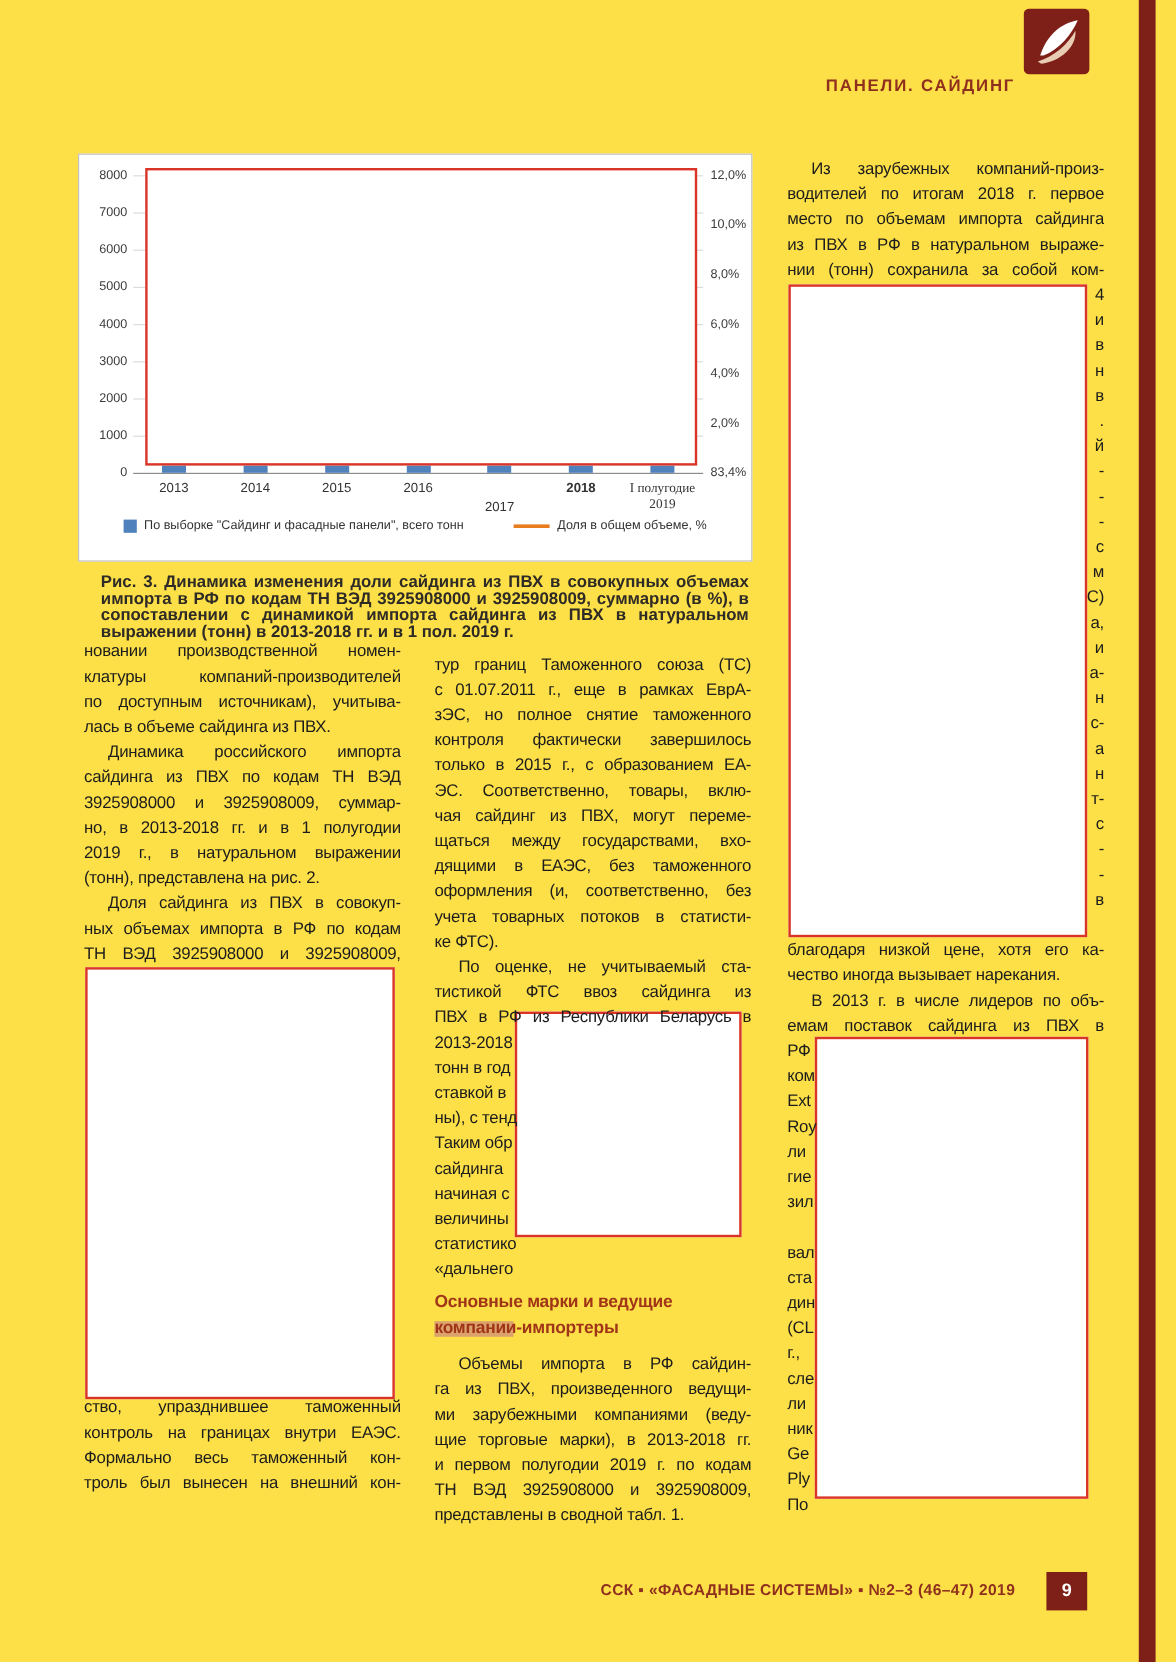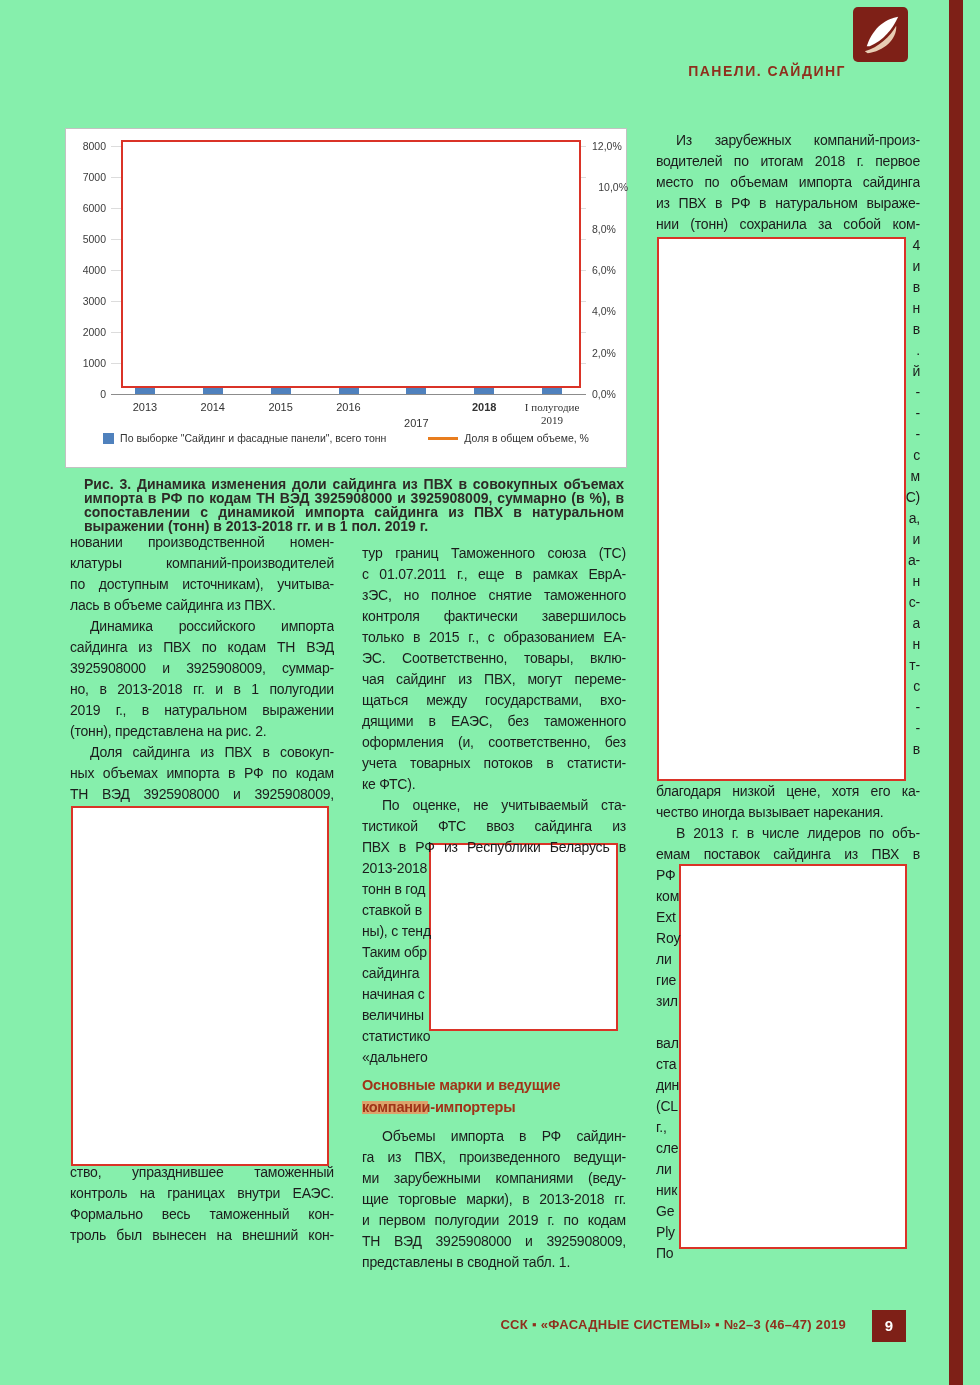--- a/index.html
+++ b/index.html
@@ -1,18 +1,18 @@
 <!DOCTYPE html>
 <html lang="ru"><head>
 <meta charset="utf-8">
 <style>
   *{margin:0;padding:0;box-sizing:border-box;}
   html,body{background:#ffffff;}
   body{width:980px;height:1385px;font-family:"Liberation Sans",sans-serif;}
-  .page{position:relative;width:980px;height:1385px;background:#86efac;overflow:hidden;}
+  .page{position:relative;width:980px;height:1385px;background:#fde047;overflow:hidden;}
 
   .side-strip{position:absolute;left:949px;top:0;width:14px;height:100%;background:#7e2017;}
   .logo{position:absolute;left:853px;top:7px;width:55px;height:55px;}
   .header-title{position:absolute;left:560px;top:63px;width:286px;text-align:right;
     font-weight:bold;font-size:14px;letter-spacing:1.5px;color:#8f2f1d;}
 
   
   .chart{position:absolute;left:65px;top:128px;width:562px;height:340px;border:1px solid #c2c2c2;background:#fff;}
   .plot{position:absolute;left:0;top:0;right:0;bottom:0;}
   .gridline{position:absolute;left:45px;width:475px;height:1px;background:#dcdcdc;}
@@ -89,26 +89,26 @@
         <div class="ytl" style="top: 135px;">4000</div>
         <div class="gridline" style="top: 172px;"></div>
         <div class="ytl" style="top: 166px;">3000</div>
         <div class="gridline" style="top: 203px;"></div>
         <div class="ytl" style="top: 197px;">2000</div>
         <div class="gridline" style="top: 234px;"></div>
         <div class="ytl" style="top: 228px;">1000</div>
         <div class="gridline axis" style="top: 265px;"></div>
         <div class="ytl" style="top: 259px;">0</div>
         <div class="ytr" style="top: 11px;">12,0%</div>
-        <div class="ytr" style="top: 52.3333px; text-align: right;">10,0%</div>
+        <div class="ytr" style="top: 52.3333px;">10,0%</div>
         <div class="ytr" style="top: 93.6667px;">8,0%</div>
         <div class="ytr" style="top: 135px;">6,0%</div>
         <div class="ytr" style="top: 176.333px;">4,0%</div>
         <div class="ytr" style="top: 217.667px;">2,0%</div>
-        <div class="ytr" style="top: 259px;">0,0%</div>
+        <div class="ytr" style="top: 259px;">83,4%</div>
         <div class="bar" style="left: 68.9286px; top: 258px; background: rgb(79, 129, 189);"></div>
         <div class="xtick" style="left: 45px; width: 67.8571px; top: 272px;">2013</div>
         <div class="bar" style="left: 136.786px; top: 258px; background: rgb(79, 129, 189);"></div>
         <div class="xtick" style="left: 112.857px; width: 67.8571px; top: 272px;">2014</div>
         <div class="bar" style="left: 204.643px; top: 258px; background: rgb(79, 129, 189);"></div>
         <div class="xtick" style="left: 180.714px; width: 67.8571px; top: 272px;">2015</div>
         <div class="bar" style="left: 272.5px; top: 258px; background: rgb(79, 129, 189);"></div>
         <div class="xtick" style="left: 248.571px; width: 67.8571px; top: 272px;">2016</div>
         <div class="bar" style="left: 340.357px; top: 258px; background: rgb(79, 129, 189);"></div>
         <div class="xtick" style="left: 316.429px; width: 67.8571px; top: 288px;">2017</div>

